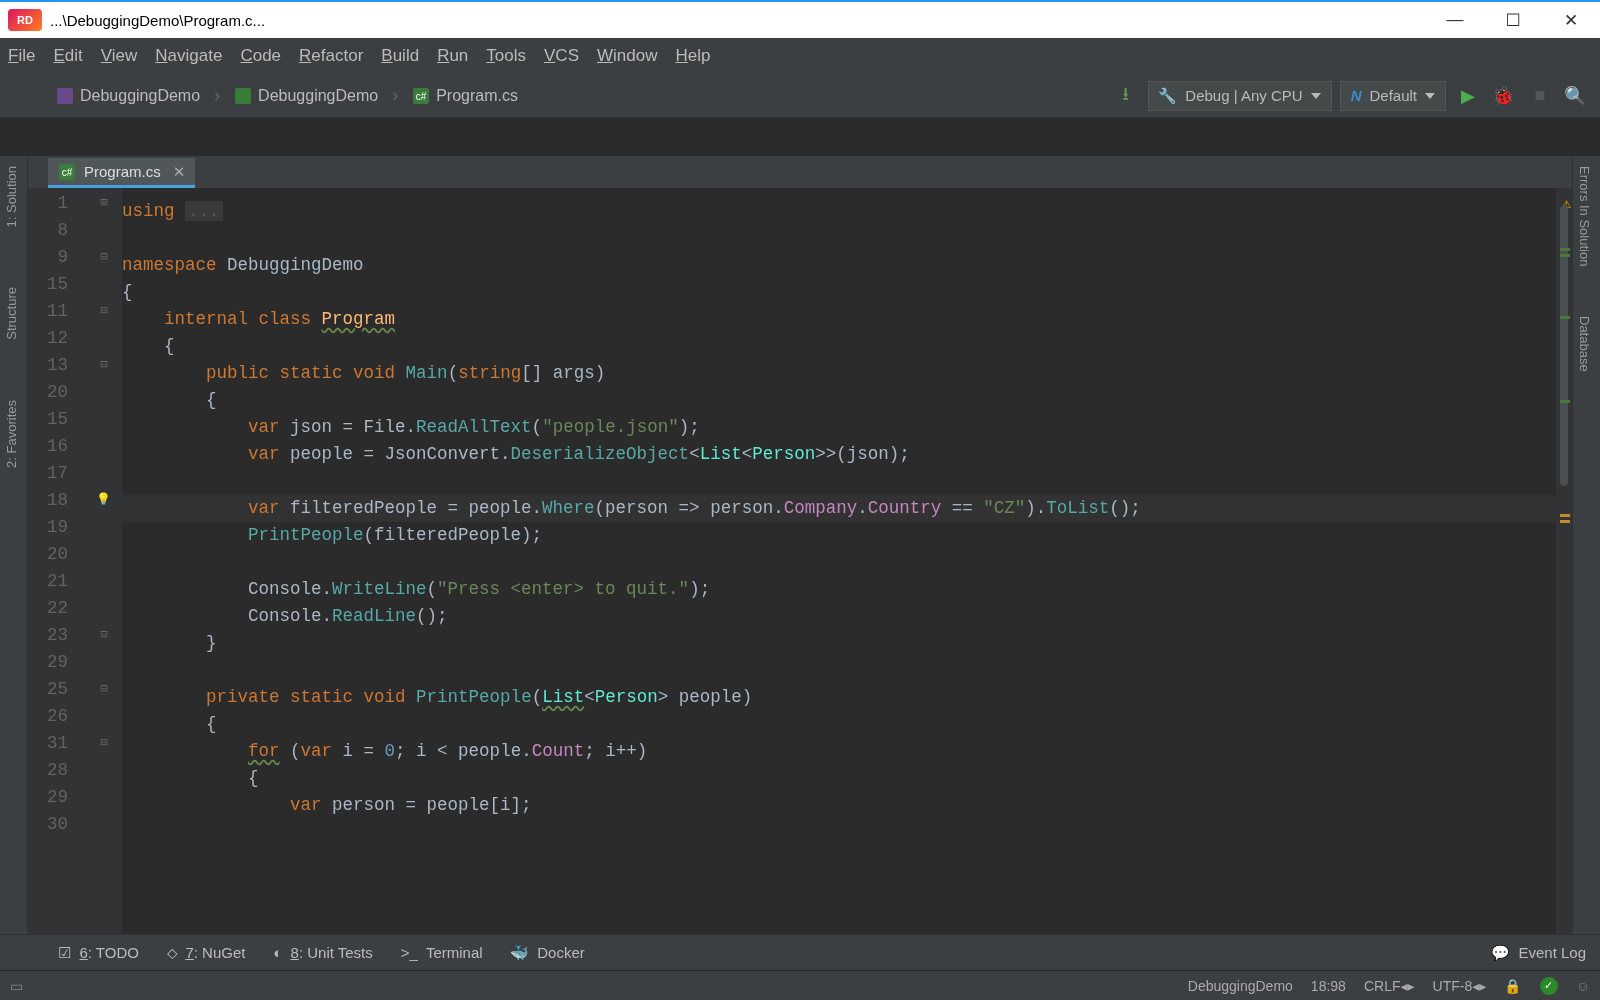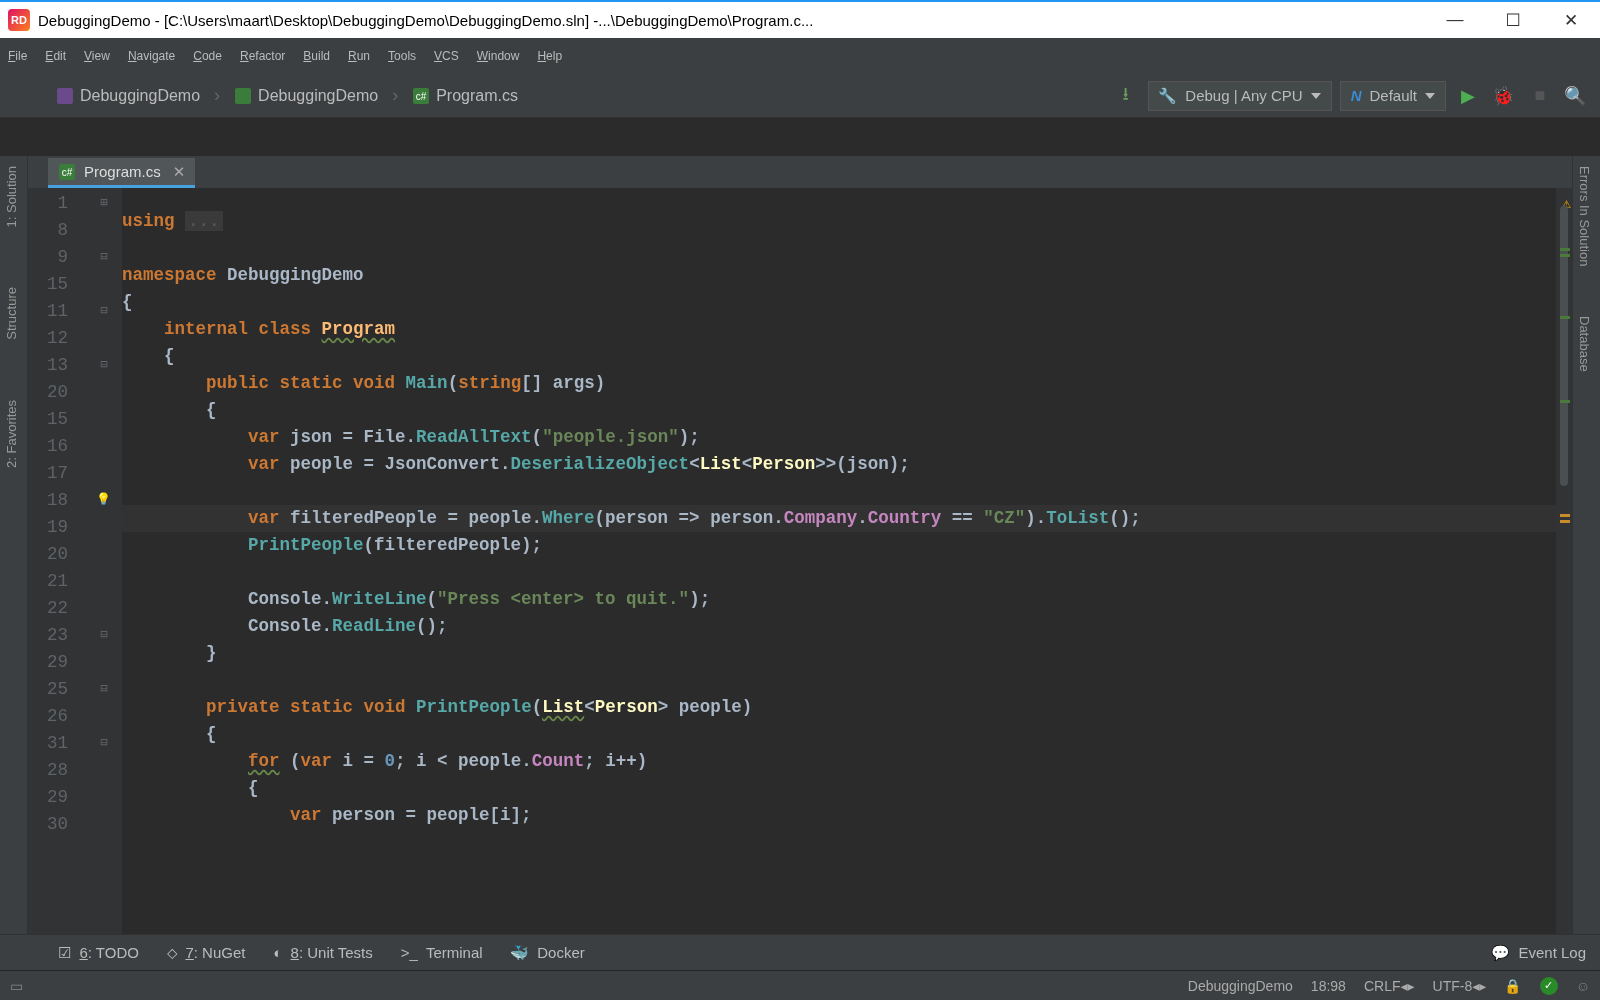--- a/index.html
+++ b/index.html
@@ -1,26 +1,26 @@
 <!DOCTYPE html>
 <html><head>
 <meta charset="utf-8">
 <style>
 * { margin:0; padding:0; box-sizing:border-box; }
 body { font-family:"Segoe UI",Arial,sans-serif; font-size:13px; background:#2b2b2b; color:#a9b7c6; width:1600px; height:1000px; overflow:hidden; position:relative; border-top:2px solid #2196f3; }
 
 
 .titlebar { height:36px; background:#fff; display:flex; align-items:center; padding-left:8px; color:#000; font-size:15px; }
-.titlebar .logo { width:22px; height:22px; margin-right:8px; display:flex; align-items:center; justify-content:center; font-weight:bold; font-size:11px; color:#fff; background:linear-gradient(135deg,#dd1265,#fc801d); border-radius:4px; }
+.titlebar .logo { width:34px; height:22px; margin-right:8px; display:flex; align-items:center; justify-content:center; font-weight:bold; font-size:11px; color:#fff; background:linear-gradient(135deg,#dd1265,#fc801d); border-radius:4px; }
 .titleseg { margin:0; }
 .winctl { margin-left:auto; display:flex; }
 .winctl div { width:58px; height:36px; display:flex; align-items:center; justify-content:center; color:#333; font-size:17px; font-family:Arial; }
 
 
-.menubar { height:36px; background:#3c3f41; display:flex; align-items:center; padding-left:8px; gap:18px; font-size:12px; color:#bbb; }
+.menubar { height:36px; background:#3c3f41; display:flex; align-items:center; padding-left:8px; gap:18px; font-size:17px; color:#bbb; }
 .menubar span { cursor:pointer; }
 .menubar span u { text-decoration:underline; }
 
 
 .toolbar { height:44px; background:#3c3f41; display:flex; align-items:center; padding:0 10px 0 48px; border-bottom:1px solid #323232; position:relative; }
 .breadcrumbs { display:flex; align-items:center; gap:4px; font-size:16px; color:#bbb; }
 .bc-item { display:flex; align-items:center; gap:6px; padding:4px 8px; }
 .bc-sep { color:#666; margin:0 2px; font-size:18px; }
 .fileicon { width:18px; height:18px; display:inline-flex; align-items:center; justify-content:center; }
 .toolbar-right { margin-left:auto; display:flex; align-items:center; gap:8px; }
@@ -37,51 +37,50 @@
 
 
 .tabbar { position:absolute; left:28px; right:28px; top:154px; height:32px; background:#3c3f41; display:flex; align-items:flex-end; padding-left:20px; }
 .tab { height:30px; background:#515658; padding:0 10px; display:flex; align-items:center; gap:8px; color:#ddd; font-size:15px; border-bottom:3px solid #47a0e0; }
 .tab .close { color:#aaa; margin-left:4px; }
 
 .editor { position:absolute; left:28px; right:28px; top:186px; bottom:66px; background:#2b2b2b; display:flex; font-family:Consolas,"Courier New",monospace; font-size:17.5px; line-height:27px; }
 .gutter { width:58px; background:#313335; color:#606366; text-align:right; padding-right:18px; padding-top:2px; user-select:none; }
 .foldcol { width:36px; background:#313335; padding-top:2px; }
 .foldmark { color:#606366; font-size:12px; text-align:center; height:27px; display:flex; align-items:center; justify-content:center; }
-.code { flex:1; padding-top:20px; padding-left:0px; white-space:pre; position:relative;font-weight:bold; }
+.code { flex:1; padding-top:10px; padding-left:0px; white-space:pre; position:relative; }
 .line { height:27px; }
 .line.cur { background:#323232; }
 .marker-strip { width:16px; background:#313335; position:relative; }
 .marker-strip .warn { position:absolute; right:1px; top:3px; color:#f0a500; font-size:15px; }
 .marker-strip .g { position:absolute; right:2px; width:10px; height:3px; background:#4a7a3a; }
 .marker-strip .o { position:absolute; right:2px; width:10px; height:3px; background:#c98a2a; }
 .marker-strip .sb { position:absolute; right:4px; top:18px; width:8px; bottom:60%; background:#4a4f51; border-radius:4px; }
 
 
 .btmtool { position:absolute; left:0; right:0; bottom:30px; height:36px; background:#3c3f41; display:flex; align-items:center; padding:0 14px 0 58px; gap:28px; color:#bbb; font-size:15px; border-top:1px solid #323232; }
 .btmtool .item { display:flex; align-items:center; gap:8px; }
 .btmtool .right { margin-left:auto; display:flex; align-items:center; gap:8px; }
 
 
 .status { position:absolute; left:0; right:0; bottom:0; height:30px; background:#3c3f41; display:flex; align-items:center; padding:0 10px; color:#aaa; font-size:14px; border-top:1px solid #262626; }
 .status .right { margin-left:auto; display:flex; align-items:center; gap:18px; }
 .ok-badge { width:18px;height:18px;border-radius:50%;background:#2a8a2a;display:inline-flex;align-items:center;justify-content:center;color:#fff;font-size:11px;}
 
 
-.kw{color:#cc7832;} .type{color:#fef9c3;} .cls{color:#fdba74;} .str{color:#6a8759;}
+.kw{color:#cc7832;} .type{color:#5eead4;} .cls{color:#fdba74;} .str{color:#6a8759;}
 .mth{color:#57a8a8;} .id{color:#a9b7c6;} .prop{color:#c586c0;} .num{color:#6897bb;}
 .dim{color:#555;background:#3a3a3a;padding:0 3px;}
 .uline{text-decoration:underline wavy #6a8a4a;text-underline-offset:3px;}
 </style>
 </head>
 <body>
 
 <div class="titlebar">
   <div class="logo">RD</div>
-  <span class="titleseg">DebuggingDemo - [C:\Users\maart\Desktop\DebuggingDemo\DebuggingDemo.sln] - </span>
   <span class="titleseg">...\DebuggingDemo\Program.c...</span>
   <div class="winctl">
     <div>—</div>
     <div>☐</div>
     <div>✕</div>
   </div>
 </div>
 
 <div class="menubar" id="menubar">
     <span><u>F</u>ile</span>

